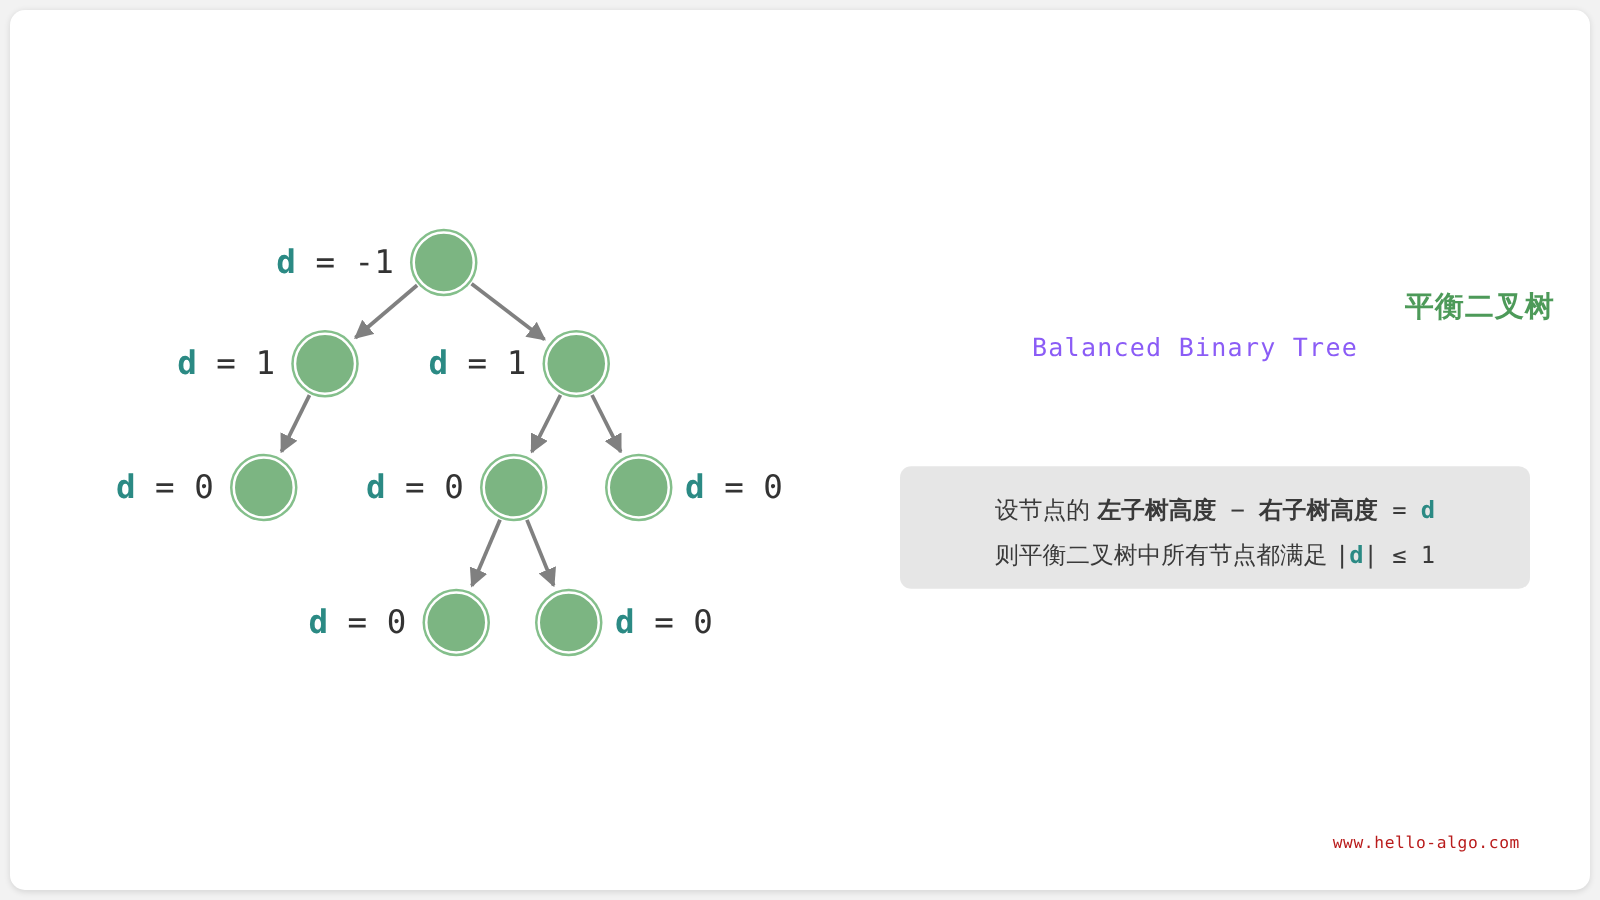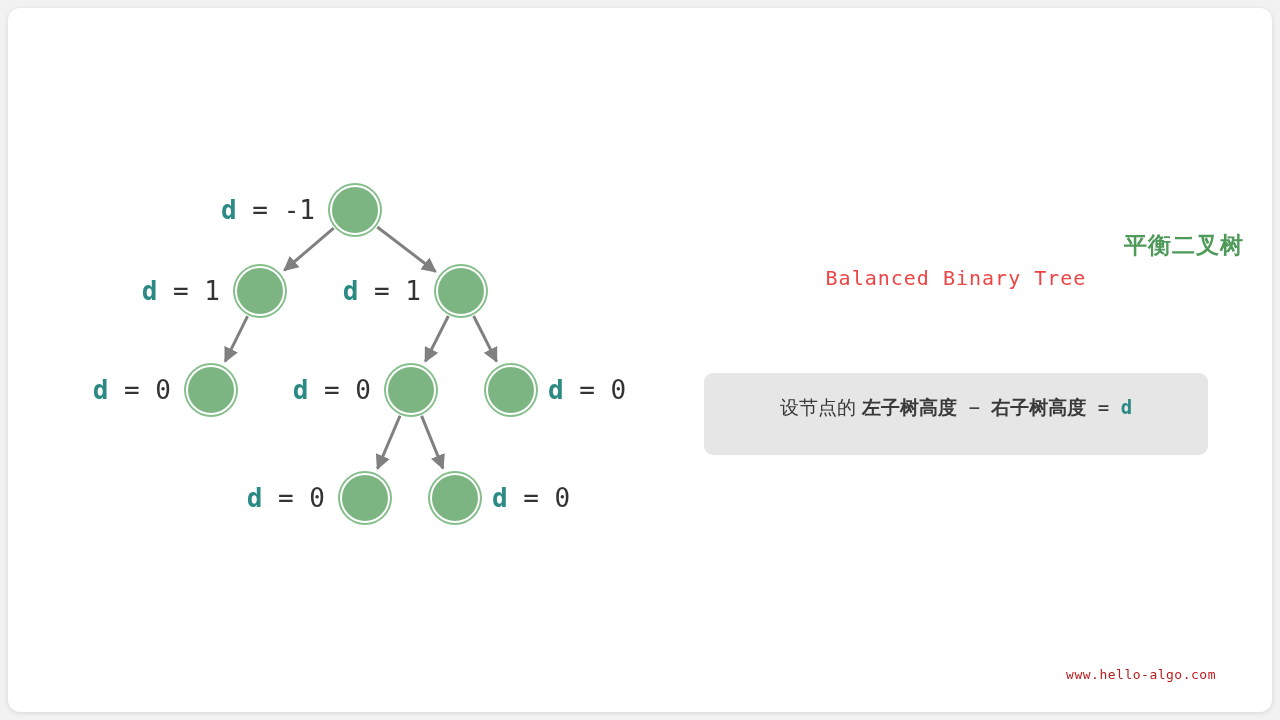--- a/index.html
+++ b/index.html
@@ -51,26 +51,26 @@
     position:absolute;left:0;top:222px;width:576px;
     text-align:right;
     font-family:"DejaVu Sans","Liberation Sans",sans-serif;
     font-size:23px;font-weight:bold;color:#4d9a59;
     letter-spacing:1px;
   }
   #subtitle{
     position:absolute;left:0;top:258px;width:576px;
     text-align:center;
     font-family:"DejaVu Sans Mono","Liberation Mono",monospace;
-    font-size:20px;color:#ef4444;
+    font-size:20px;color:#8b5cf6;
     letter-spacing:1px;
   }
   #infobox{
-    position:absolute;left:36px;top:365px;
-    width:504px;height:82px;
+    position:absolute;left:52px;top:365px;
+    width:504px;height:98px;
     background:#e6e6e6;
     border-radius:9px;
   }
   .infoline{
     position:absolute;left:0;width:504px;
     text-align:center;
     font-family:"DejaVu Sans","Liberation Sans",sans-serif;
     font-size:19px;color:#3a3a3a;
     white-space:nowrap;
   }
@@ -131,17 +131,20 @@
   </div>
 
   <div id="panel">
     <div id="title">平衡二叉树</div>
     <div id="subtitle">Balanced Binary Tree</div>
 
     <div id="infobox">
       <div class="infoline" id="line1">
         <span>设节点的 </span><span class="b">左子树高度</span><span class="mono"> − </span><span class="b">右子树高度</span><span class="mono"> = </span><span class="dk mono">d</span>
       </div>
+      <div class="infoline" id="line2">
+        <span>则平衡二叉树中所有节点都满足 </span><span class="mono">|</span><span class="dk mono">d</span><span class="mono">|</span><span class="mono"> ≤ </span><span class="mono">1</span>
+      </div>
     </div>
   </div>
 
   <div id="watermark">www.hello-algo.com</div>
 </div>
 
 </body></html>

